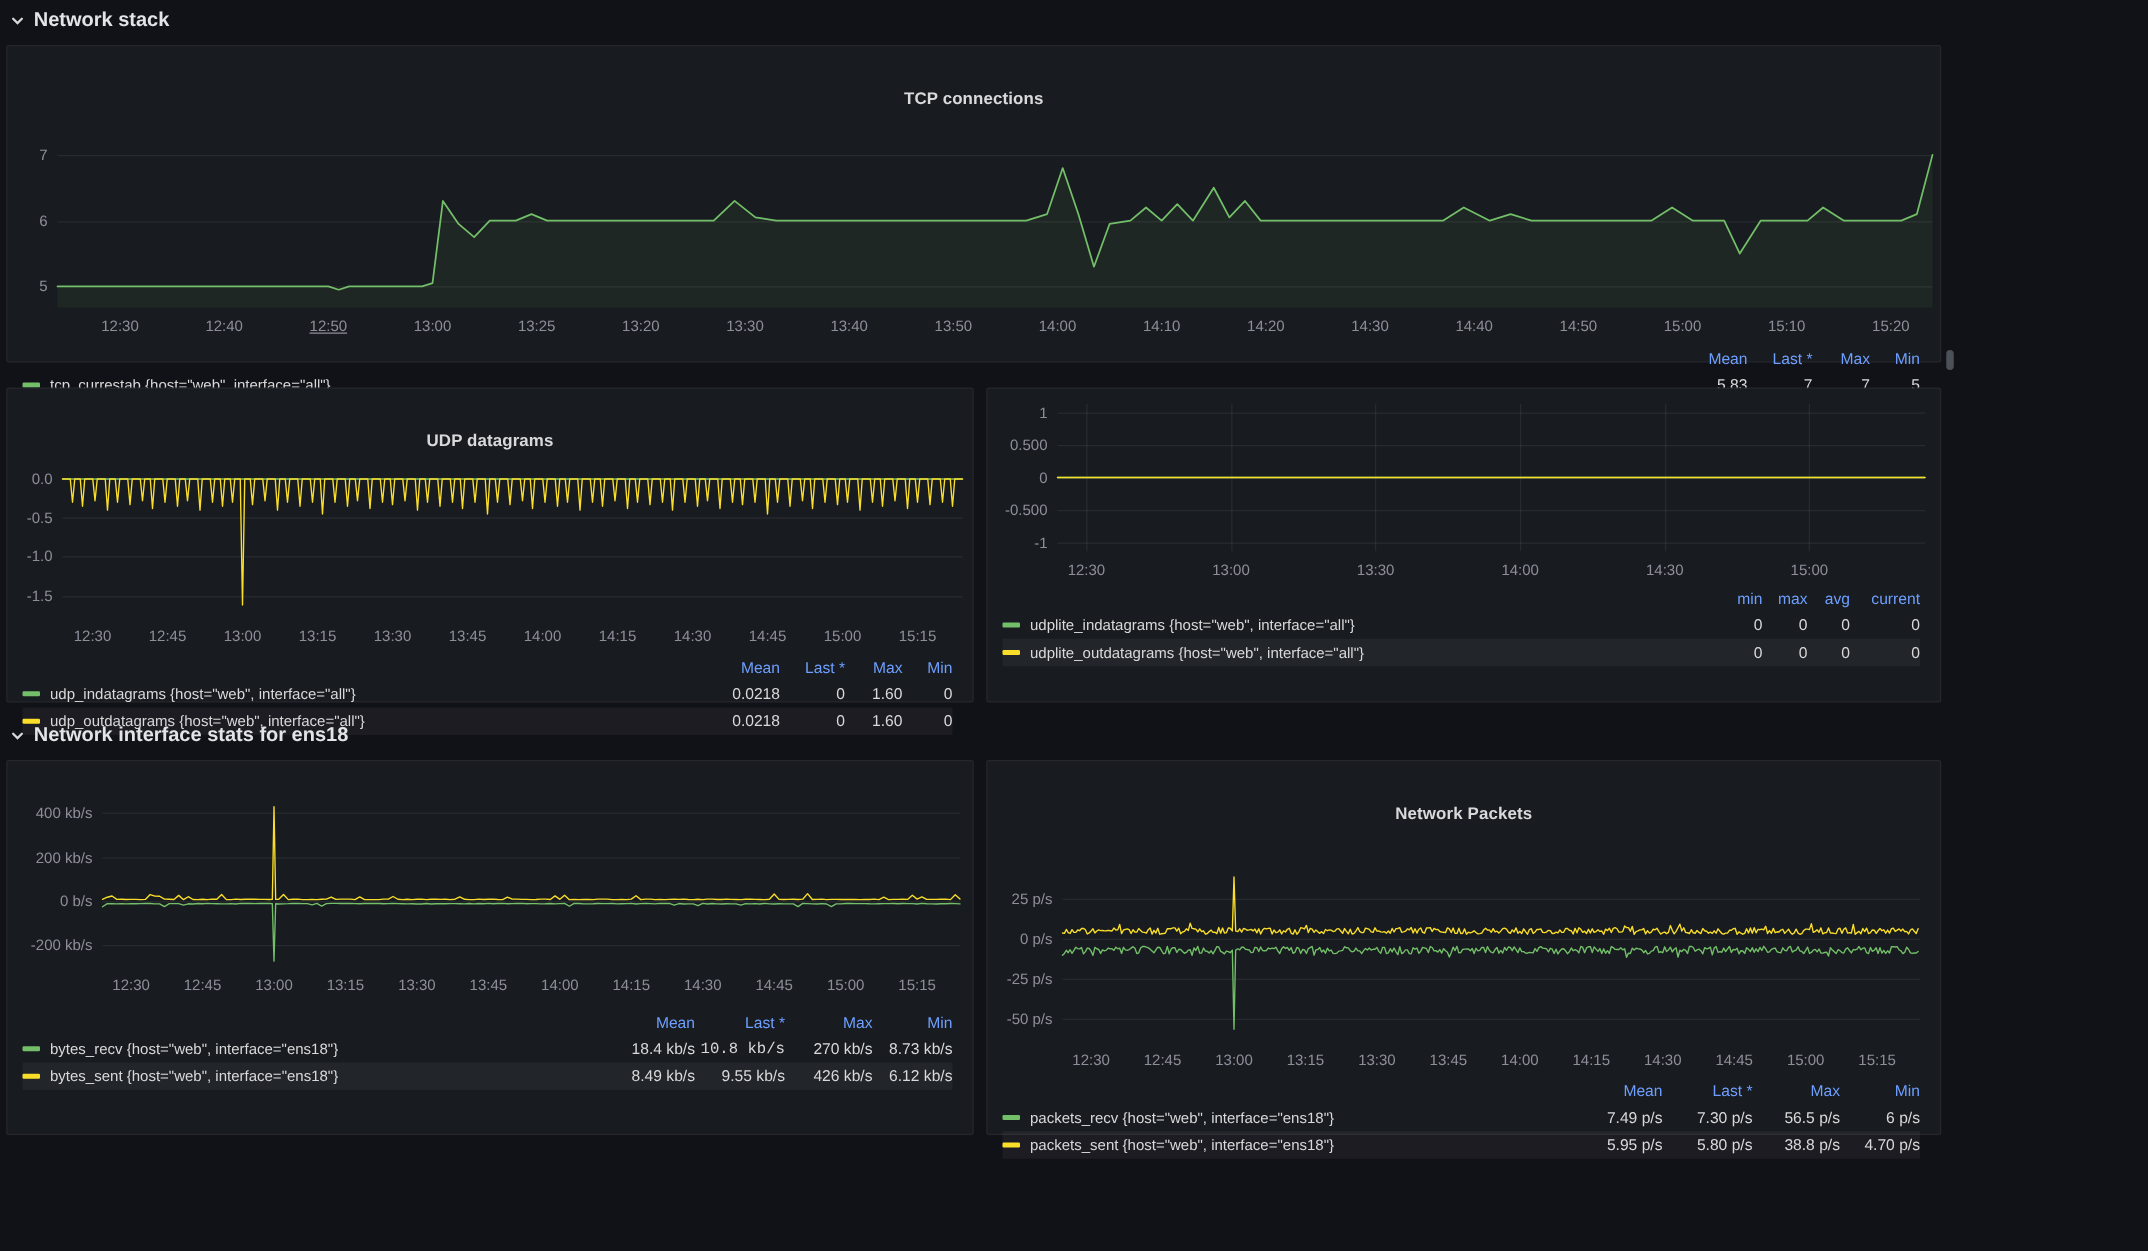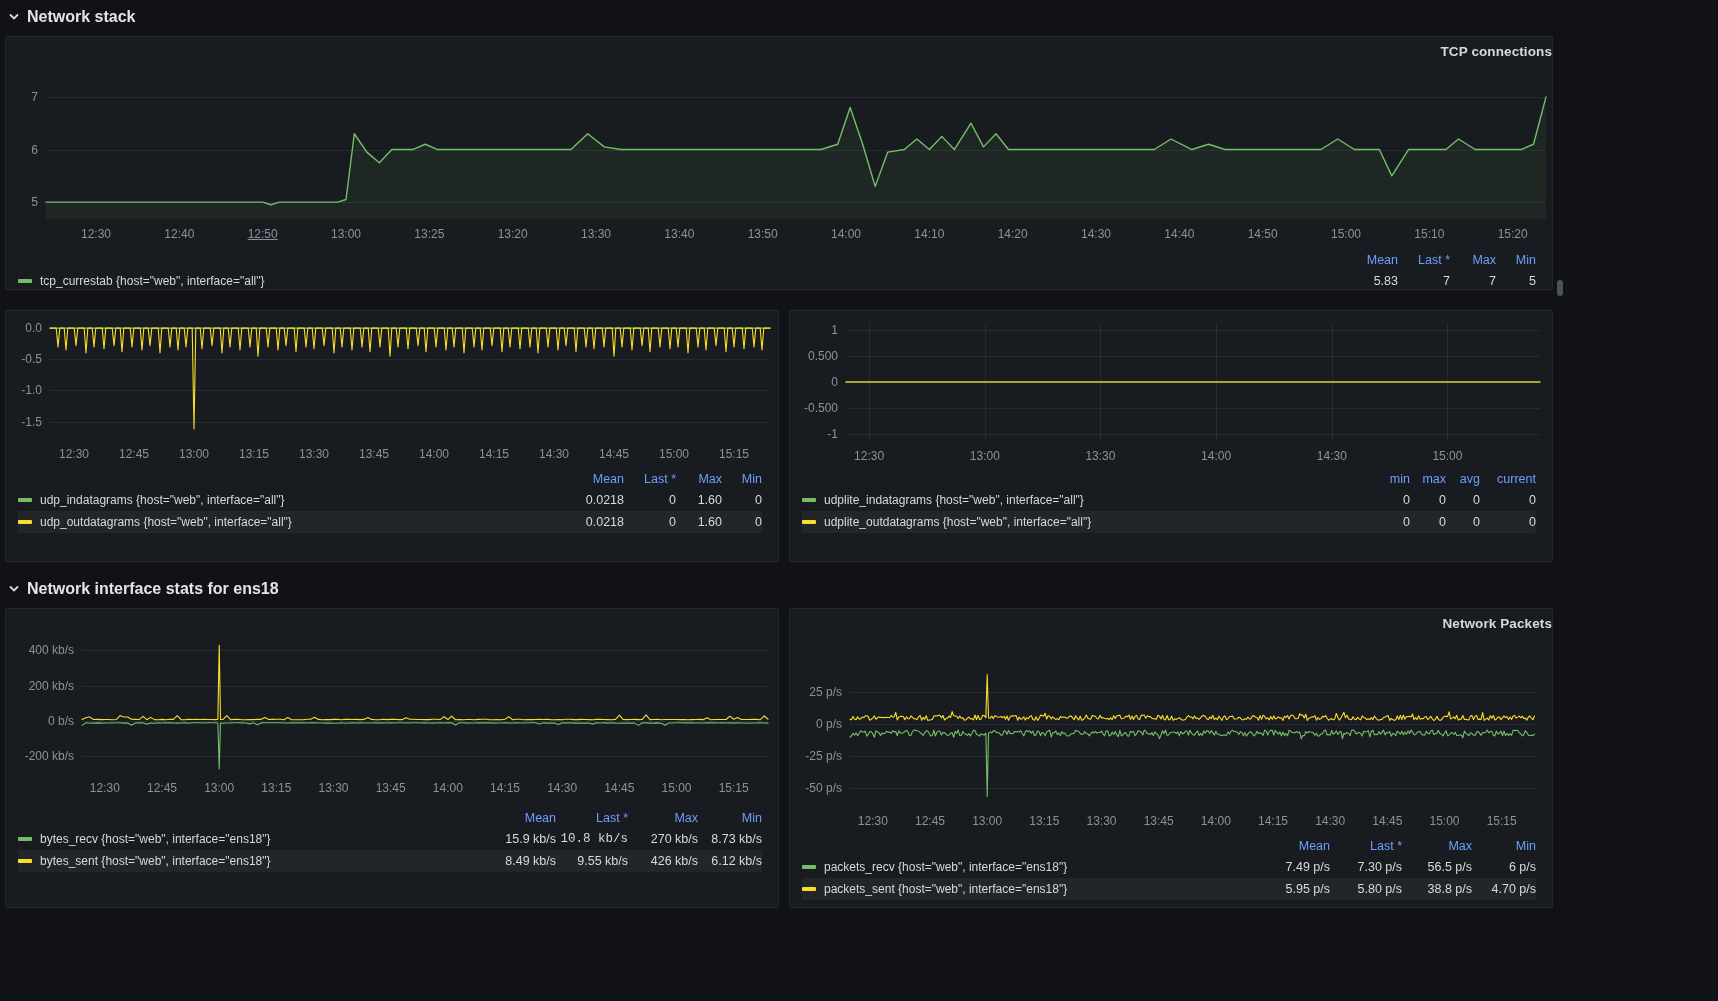--- a/index.html
+++ b/index.html
@@ -9,21 +9,21 @@
     font-size:16px;font-weight:bold;color:#e3e4e8;cursor:pointer;height:24px;}
   #section-1{top:5px;}
   #section-2{top:577px;}
   .chevron{flex:none;display:inline-flex;}
   .panel{position:absolute;background:#181b1f;border:1px solid #25272d;border-radius:2px;box-sizing:border-box;}
   #panel-tcp{left:5px;top:36px;width:1548px;height:254px;}
   #panel-udp{left:5px;top:310px;width:774px;height:252px;}
   #panel-udplite{left:789px;top:310px;width:764px;height:252px;}
   #panel-usage{left:5px;top:608px;width:774px;height:300px;}
   #panel-packets{left:789px;top:608px;width:764px;height:300px;}
-  .panel-title{height:28px;display:flex;align-items:center;justify-content:flex-end;cursor:pointer;}
+  .panel-title{height:28px;display:flex;align-items:center;justify-content:center;cursor:pointer;margin-top:27px;}
   .panel-title h2{margin:0;font-size:13.5px;font-weight:bold;color:#d8d9da;letter-spacing:.1px;}
   .chart{position:relative;width:100%;}
   #panel-tcp .chart{height:184px;}
   #panel-udp .chart,#panel-udplite .chart{height:157px;}
   #panel-usage .chart,#panel-packets .chart{height:198px;}
   .chart svg{position:absolute;display:block;overflow:visible;}
   .axis-y{position:absolute;height:14px;line-height:14px;font-size:12px;color:rgba(204,204,220,.65);
     text-align:right;white-space:nowrap;}
   .axis-x{position:absolute;height:14px;line-height:14px;font-size:12px;color:rgba(204,204,220,.65);
     transform:translateX(-50%);white-space:nowrap;}
@@ -99,20 +99,23 @@
           <span class="legend-label">tcp_currestab {host="web", interface="all"}</span>
           <span class="legend-col" style="width: 70px;">5.83</span>
           <span class="legend-col" style="width: 52px;">7</span>
           <span class="legend-col" style="width: 46px;">7</span>
           <span class="legend-col" style="width: 40px;">5</span>
         </div>
       </div>
   </section>
 
   <section class="panel" id="panel-udp">
+    <header class="panel-title">
+      <h2>UDP datagrams</h2>
+    </header>
     <div class="chart">
         <svg width="720" height="118" style="left: 44px; top: 10px;">
           <line x1="0" x2="720" y1="7.5" y2="7.5" stroke="rgba(204,204,220,0.09)" stroke-width="1"></line>
           <line x1="0" x2="720" y1="38.5" y2="38.5" stroke="rgba(204,204,220,0.09)" stroke-width="1"></line>
           <line x1="0" x2="720" y1="69.5" y2="69.5" stroke="rgba(204,204,220,0.09)" stroke-width="1"></line>
           <line x1="0" x2="720" y1="101.5" y2="101.5" stroke="rgba(204,204,220,0.09)" stroke-width="1"></line>
           <path d="M0.00 7.16 L720.00 7.16 " fill="none" stroke="#73bf69" stroke-width="1.1" stroke-linejoin="round" stroke-linecap="round"></path>
           <path d="M0.00 7.16 L6.20 7.16 L8.00 25.84 L9.80 7.16 L14.20 7.16 L16.00 28.96 L17.80 7.16 L24.20 7.16 L26.00 24.60 L27.80 7.16 L34.20 7.16 L36.00 32.07 L37.80 7.16 L42.20 7.16 L44.00 25.84 L45.80 7.16 L52.20 7.16 L54.00 27.71 L55.80 7.16 L62.20 7.16 L64.00 24.60 L65.80 7.16 L70.20 7.16 L72.00 30.82 L73.80 7.16 L80.20 7.16 L82.00 25.84 L83.80 7.16 L90.20 7.16 L92.00 28.96 L93.80 7.16 L98.20 7.16 L100.00 24.60 L101.80 7.16 L108.20 7.16 L110.00 32.07 L111.80 7.16 L118.20 7.16 L120.00 25.84 L121.80 7.16 L126.20 7.16 L128.00 28.96 L129.80 7.16 L134.20 7.16 L136.00 25.84 L137.80 7.16 L142.20 7.16 L144.00 108.04 L145.80 7.16 L150.20 7.16 L152.00 27.71 L153.80 7.16 L160.20 7.16 L162.00 24.60 L163.80 7.16 L170.20 7.16 L172.00 32.07 L173.80 7.16 L178.20 7.16 L180.00 25.84 L181.80 7.16 L188.20 7.16 L190.00 28.96 L191.80 7.16 L198.20 7.16 L200.00 25.84 L201.80 7.16 L206.20 7.16 L208.00 35.18 L209.80 7.16 L216.20 7.16 L218.00 25.84 L219.80 7.16 L226.20 7.16 L228.00 28.96 L229.80 7.16 L234.20 7.16 L236.00 24.60 L237.80 7.16 L244.20 7.16 L246.00 30.82 L247.80 7.16 L254.20 7.16 L256.00 25.84 L257.80 7.16 L262.20 7.16 L264.00 27.71 L265.80 7.16 L272.20 7.16 L274.00 24.60 L275.80 7.16 L282.20 7.16 L284.00 32.07 L285.80 7.16 L290.20 7.16 L292.00 25.84 L293.80 7.16 L300.20 7.16 L302.00 28.96 L303.80 7.16 L310.20 7.16 L312.00 25.84 L313.80 7.16 L318.20 7.16 L320.00 30.82 L321.80 7.16 L328.20 7.16 L330.00 25.84 L331.80 7.16 L338.20 7.16 L340.00 35.18 L341.80 7.16 L346.20 7.16 L348.00 25.84 L349.80 7.16 L356.20 7.16 L358.00 27.71 L359.80 7.16 L366.20 7.16 L368.00 24.60 L369.80 7.16 L374.20 7.16 L376.00 30.82 L377.80 7.16 L384.20 7.16 L386.00 25.84 L387.80 7.16 L394.20 7.16 L396.00 28.96 L397.80 7.16 L402.20 7.16 L404.00 25.84 L405.80 7.16 L412.20 7.16 L414.00 32.07 L415.80 7.16 L422.20 7.16 L424.00 25.84 L425.80 7.16 L430.20 7.16 L432.00 28.96 L433.80 7.16 L440.20 7.16 L442.00 24.60 L443.80 7.16 L450.20 7.16 L452.00 30.82 L453.80 7.16 L458.20 7.16 L460.00 25.84 L461.80 7.16 L468.20 7.16 L470.00 27.71 L471.80 7.16 L478.20 7.16 L480.00 25.84 L481.80 7.16 L486.20 7.16 L488.00 32.07 L489.80 7.16 L496.20 7.16 L498.00 25.84 L499.80 7.16 L506.20 7.16 L508.00 28.96 L509.80 7.16 L514.20 7.16 L516.00 24.60 L517.80 7.16 L524.20 7.16 L526.00 30.82 L527.80 7.16 L534.20 7.16 L536.00 25.84 L537.80 7.16 L542.20 7.16 L544.00 27.71 L545.80 7.16 L552.20 7.16 L554.00 25.84 L555.80 7.16 L562.20 7.16 L564.00 35.18 L565.80 7.16 L570.20 7.16 L572.00 25.84 L573.80 7.16 L580.20 7.16 L582.00 28.96 L583.80 7.16 L590.20 7.16 L592.00 24.60 L593.80 7.16 L598.20 7.16 L600.00 30.82 L601.80 7.16 L608.20 7.16 L610.00 25.84 L611.80 7.16 L618.20 7.16 L620.00 27.71 L621.80 7.16 L626.20 7.16 L628.00 25.84 L629.80 7.16 L636.20 7.16 L638.00 32.07 L639.80 7.16 L646.20 7.16 L648.00 25.84 L649.80 7.16 L654.20 7.16 L656.00 28.96 L657.80 7.16 L664.20 7.16 L666.00 24.60 L667.80 7.16 L674.20 7.16 L676.00 30.82 L677.80 7.16 L682.20 7.16 L684.00 25.84 L685.80 7.16 L692.20 7.16 L694.00 27.71 L695.80 7.16 L702.20 7.16 L704.00 25.84 L705.80 7.16 L710.20 7.16 L712.00 28.96 L713.80 7.16 L720.00 7.16 " fill="none" stroke="#fade2a" stroke-width="1.1" stroke-linejoin="round" stroke-linecap="round"></path>
         </svg>
         <span class="axis-y" style="left: 0px; width: 36px; top: 10.1609px;">0.0</span>
@@ -255,21 +258,21 @@
         <div class="legend-row legend-head">
           <span class="legend-label-spacer"></span>
           <span class="legend-col legend-col-head" style="width: 74px;">Mean</span>
           <span class="legend-col legend-col-head" style="width: 72px;">Last *</span>
           <span class="legend-col legend-col-head" style="width: 70px;">Max</span>
           <span class="legend-col legend-col-head" style="width: 64px;">Min</span>
         </div>
         <div class="legend-row">
           <span class="legend-marker" style="background: rgb(115, 191, 105);"></span>
           <span class="legend-label">bytes_recv {host="web", interface="ens18"}</span>
-          <span class="legend-col" style="width: 74px;">15.9 kb/s</span>
+          <span class="legend-col" style="width: 74px;">18.4 kb/s</span>
           <span class="legend-col" style="width: 72px; font-family: Liberation Mono, monospace;">10.8 kb/s</span>
           <span class="legend-col" style="width: 70px;">270 kb/s</span>
           <span class="legend-col" style="width: 64px;">8.73 kb/s</span>
         </div>
         <div class="legend-row striped">
           <span class="legend-marker" style="background: rgb(250, 222, 42);"></span>
           <span class="legend-label">bytes_sent {host="web", interface="ens18"}</span>
           <span class="legend-col" style="width: 74px;">8.49 kb/s</span>
           <span class="legend-col" style="width: 72px;">9.55 kb/s</span>
           <span class="legend-col" style="width: 70px;">426 kb/s</span>

